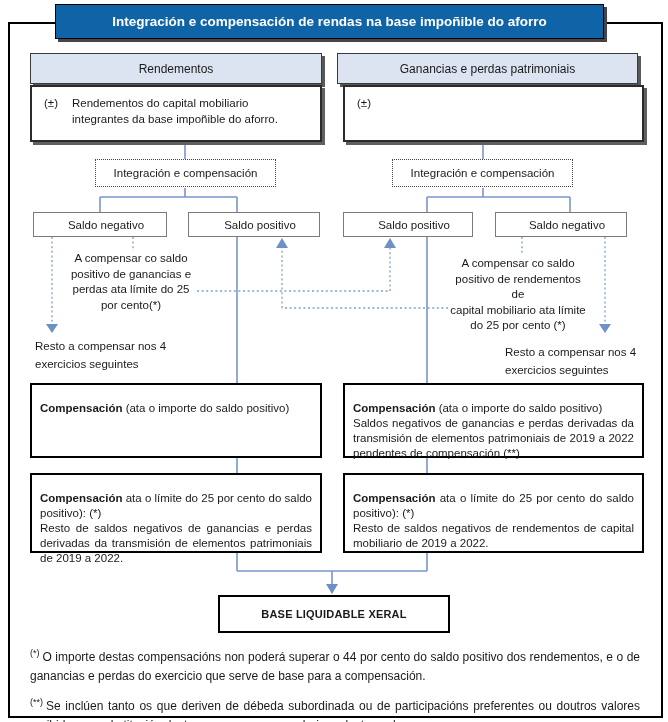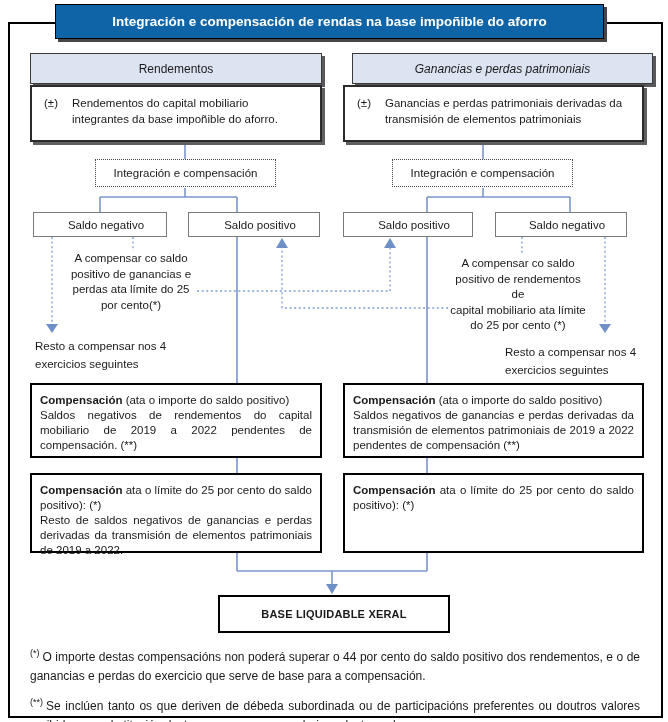--- a/index.html
+++ b/index.html
@@ -25,21 +25,21 @@
   .col-header{height:31px;top:53px;background:var(--c-header_bg);border:1px solid #3a3a3a;
     box-shadow:3px 3px 0 #59595b;font-size:12px;}
   .pm-box{top:85px;height:57px;border:2px solid #2b2b2b;box-shadow:3px 3px 0 #606062;
     font-size:11.5px;line-height:15.5px;display:flex;align-items:flex-start;justify-content:flex-start;
     text-align:left;padding:9px 12px;gap:14px;}
   .dotted-box{top:159px;height:28px;border:1.5px dotted #444;font-size:11.5px;}
   .saldo{top:212px;height:25px;border:1px solid #7a7a7a;font-size:11.5px;padding-left:12px;}
   .note{z-index:2;font-size:11.5px;line-height:15.5px;white-space:pre-line;background:transparent;}
   .note.center{text-align:center;}
   .comp-box{border:2px solid #000;background:#fff;z-index:2;font-size:11.5px;line-height:15px;
-    padding:8px 8px;text-align:justify;}
+    padding:16px 8px;text-align:justify;}
   .comp-box p{text-align:justify;}
   .base-box{left:218px;top:595px;width:232px;height:38px;border:2px solid #000;
     font-weight:bold;font-size:11px;letter-spacing:.2px;}
   .footnotes{left:30px;top:644px;width:610px;z-index:2;font-size:12px;line-height:19px;}
   .footnotes p{text-align:justify;margin-bottom:7px;}
   .footnotes sup{font-size:9px;margin-right:3px;}
 </style>
 </head>
 <body>
 
@@ -84,47 +84,46 @@
   <div class="abs box saldo" style="left:33px;width:134px;">Saldo negativo</div>
   <div class="abs box saldo" style="left:188px;width:132px;">Saldo positivo</div>
   <div class="abs note center" style="left:63px;top:251px;width:136px;">A compensar co saldo
 positivo de ganancias e
 perdas ata límite do 25
 por cento(*)</div>
   <div class="abs note" style="left:35px;top:338px;width:150px;line-height:17.5px;">Resto a compensar nos 4
 exercicios seguintes</div>
   <div class="abs comp-box" style="left:30px;top:383px;width:292px;height:75px;">
     <p><b>Compensación</b><span> (ata o importe do saldo positivo)</span></p>
-    <p>Saldos negativos de rendementos do capital mobiliario de 2019 a 2022 pendentes de compensación. (**)</p>
   </div>
   <div class="abs comp-box" style="left:30px;top:473px;width:292px;height:80px;">
     <p><b>Compensación</b><span> ata o límite do 25 por cento do saldo positivo): (*)</span></p>
     <p>Resto de saldos negativos de ganancias e perdas derivadas da transmisión de elementos patrimoniais de 2019 a 2022.</p>
   </div>
 
-  <div class="abs box col-header" style="left:352px;width:301px;font-style:italic;">Ganancias e perdas patrimoniais</div>
+  <div class="abs box col-header" style="left:337px;width:301px;">Ganancias e perdas patrimoniais</div>
   <div class="abs box pm-box" style="left:343px;width:301px;">
     <span>(±)</span>
-    <span>Ganancias e perdas patrimoniais derivadas da transmisión de elementos patrimoniais</span>
   </div>
   <div class="abs box dotted-box" style="left:392px;width:181px;">Integración e compensación</div>
   <div class="abs box saldo" style="left:343px;width:130px;">Saldo positivo</div>
   <div class="abs box saldo" style="left:495px;width:132px;">Saldo negativo</div>
   <div class="abs note center" style="left:448px;top:256px;width:140px;">A compensar co saldo
 positivo de rendementos de
 capital mobiliario ata límite
 do 25 por cento (*)</div>
   <div class="abs note" style="left:505px;top:344px;width:150px;line-height:17.5px;">Resto a compensar nos 4
 exercicios seguintes</div>
   <div class="abs comp-box" style="left:343px;top:383px;width:301px;height:75px;">
     <p><b>Compensación</b><span> (ata o importe do saldo positivo)</span></p>
     <p>Saldos negativos de ganancias e perdas derivadas da transmisión de elementos patrimoniais de 2019 a 2022 pendentes de compensación (**)</p>
   </div>
   <div class="abs comp-box" style="left:343px;top:473px;width:301px;height:80px;">
     <p><b>Compensación</b><span> ata o límite do 25 por cento do saldo positivo): (*)</span></p>
+    <p>Resto de saldos negativos de rendementos de capital mobiliario de 2019 a 2022.</p>
   </div>
 
   <div class="abs box base-box">BASE LIQUIDABLE XERAL</div>
 
   <div class="abs footnotes">
     <p><sup>(*)</sup><span>O importe destas compensacións non poderá superar o 44 por cento do saldo positivo dos rendementos, e o de ganancias e perdas do exercicio que serve de base para a compensación.</span></p>
     <p><sup>(**)</sup><span>Se inclúen tanto os que deriven de débeda subordinada ou de participacións preferentes ou doutros valores recibidos en substitución destas como os que non deriven destes valores.</span></p>
   </div>
 
 </div>

